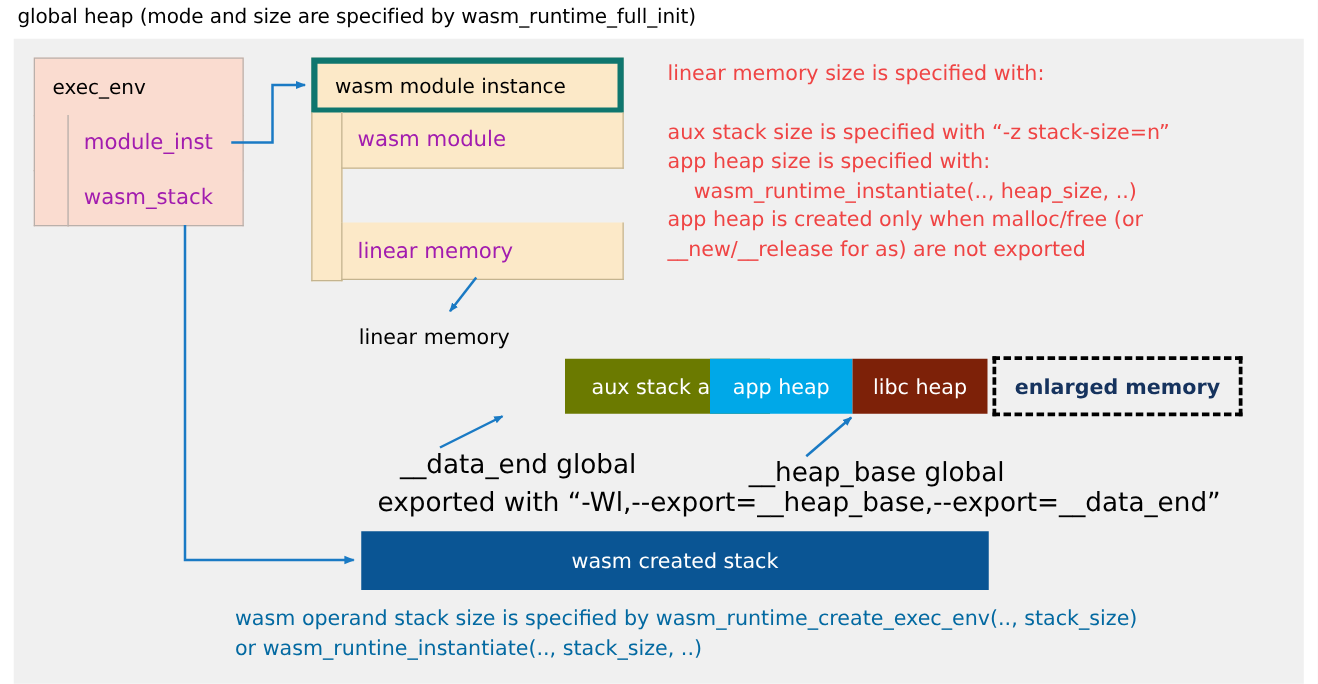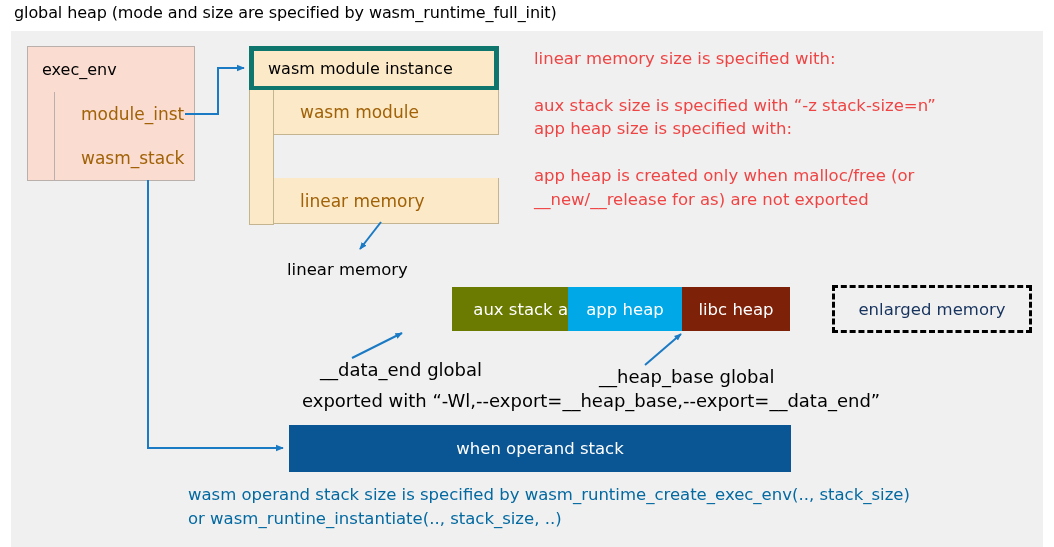--- a/index.html
+++ b/index.html
@@ -14,21 +14,21 @@
 
   
   .panel{position:absolute;left:11px;top:31px;width:1032px;height:516px;
          background:#f0f0f0;}
 
   
   .box{position:absolute;box-sizing:border-box;}
   .struct-head{box-sizing:border-box;display:flex;align-items:center;
                font-size:16px;color:#000;padding-left:14px;}
   .struct-row{box-sizing:border-box;display:flex;align-items:center;
-              font-size:17px;color:#a16207;padding-left:26px;}
+              font-size:17px;color:#a21caf;padding-left:12px;}
 
   
   .pink{background:#fadcd0;border:1px solid #b9b0ab;}
   .pink-row{background:#fadcd0;border:1px solid #b9b0ab;border-top:none;}
 
   
   .cream{background:#fce9c8;border:5px solid #0f766e;}
   .cream-row{background:#fce9c8;border:1px solid #c4b48f;border-top:none;}
 
   
@@ -41,21 +41,21 @@
   
   .seg{position:absolute;box-sizing:border-box;display:flex;
        align-items:center;justify-content:center;color:#ffffff;
        font-size:16.5px;white-space:nowrap;}
   .seg-dashed{position:absolute;box-sizing:border-box;display:flex;
        align-items:center;justify-content:center;color:#16335e;
        font-size:16.5px;white-space:nowrap;
        background:#f0f0f0;border:3px dashed #000000;}
 
   
-  .anno{position:absolute;font-size:18px;color:#000;white-space:nowrap;}
+  .anno{position:absolute;font-size:21px;color:#000;white-space:nowrap;}
 
   
   .opstack{position:absolute;box-sizing:border-box;display:flex;
            align-items:center;justify-content:center;
            background:#0a5594;color:#ffffff;font-size:16.5px;white-space:nowrap;}
 
   
   .caption{position:absolute;font-size:16.5px;color:#0369a1;line-height:24px;
            white-space:pre;}
 
@@ -82,35 +82,36 @@
   <div class="box cream struct-head" style="left:249px;top:46px;width:250px;height:45px;">wasm module instance</div>
 
   <div class="box cream-row" style="left:249px;top:90px;width:25px;height:135px;"></div>
 
   <div class="box cream-row struct-row" style="left:273px;top:90px;width:226px;height:45px;">wasm module</div>
   <div class="box cream-row struct-row" style="left:273px;top:178px;width:226px;height:46px;">linear memory</div>
 
   <div class="note" style="left:534px;top:47px;">linear memory size is specified with:</div>
   <div class="note" style="left:534px;top:94px;">aux stack size is specified with “-z stack-size=n”</div>
   <div class="note" style="left:534px;top:117px;">app heap size is specified with:</div>
+  <div class="note" style="left:534px;top:141px;">    wasm_runtime_instantiate(.., heap_size, ..)</div>
   <div class="note" style="left:534px;top:164px;">app heap is created only when malloc/free (or</div>
   <div class="note" style="left:534px;top:188px;">__new/__release for as) are not exported</div>
 
   <div class="lm-label" style="left:287px;top:260px;">linear memory</div>
 
   <div class="seg" style="left:404px;top:287px;width:164px;height:44px;background:#6b7a00;margin-left:48px;">aux stack area</div>
   <div class="seg" style="left:568px;top:287px;width:114px;height:44px;background:#00a8e8;">app heap</div>
   <div class="seg" style="left:682px;top:287px;width:108px;height:44px;background:#7d2108;">libc heap</div>
-  <div class="seg-dashed" style="left:832px;top:285px;width:200px;height:48px;">enlarged memory</div>
+  <div class="seg-dashed" style="left:794px;top:285px;width:200px;height:48px;font-weight:bold;">enlarged memory</div>
 
   <div class="anno" style="left:320px;top:359px;">__data_end global</div>
   <div class="anno" style="left:599px;top:366px;">__heap_base global</div>
   <div class="anno" style="left:302px;top:390px;">exported with “-Wl,--export=__heap_base,--export=__data_end”</div>
 
-  <div class="opstack" style="left:289px;top:425px;width:502px;height:47px;">when operand stack</div>
+  <div class="opstack" style="left:289px;top:425px;width:502px;height:47px;">wasm created stack</div>
 
   <div class="caption" style="left:188px;top:483px;">wasm operand stack size is specified by wasm_runtime_create_exec_env(.., stack_size)</div>
   <div class="caption" style="left:188px;top:507px;">or wasm_runtine_instantiate(.., stack_size, ..)</div>
 
   <svg class="overlay" viewBox="0 0 1054 547">
     <defs>
       <marker id="ah" markerWidth="9" markerHeight="9" refX="7.5" refY="4" orient="auto" markerUnits="userSpaceOnUse">
         <path d="M0,0.6 L8.4,4 L0,7.4 z" fill="#1a7ac4"></path>
       </marker>
       <marker id="ah-sm" markerWidth="8" markerHeight="8" refX="6.6" refY="3.5" orient="auto" markerUnits="userSpaceOnUse">

